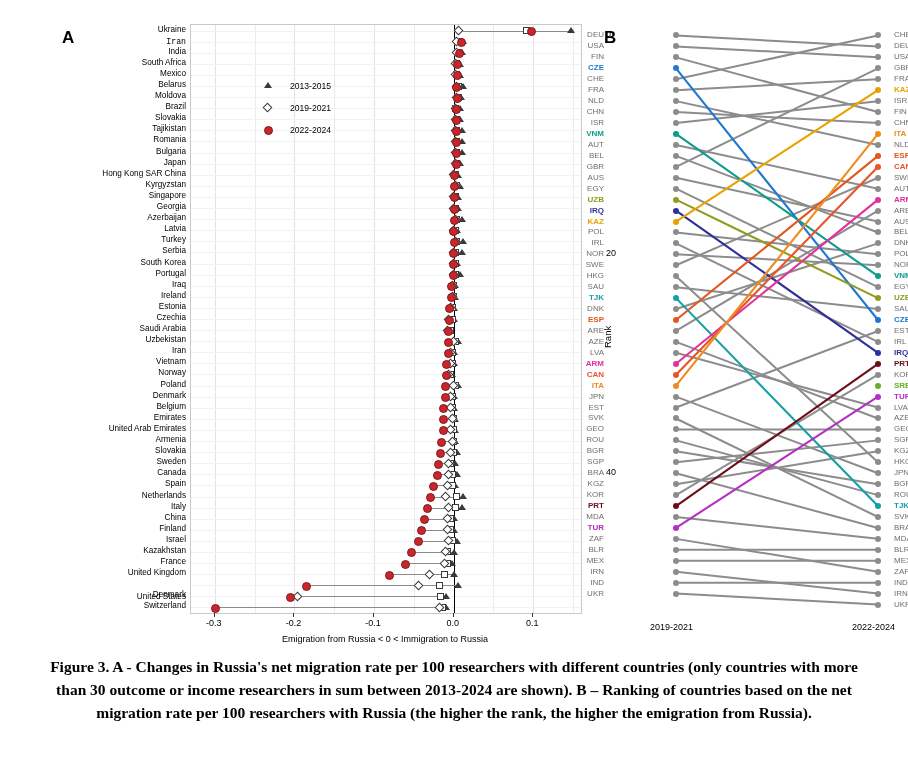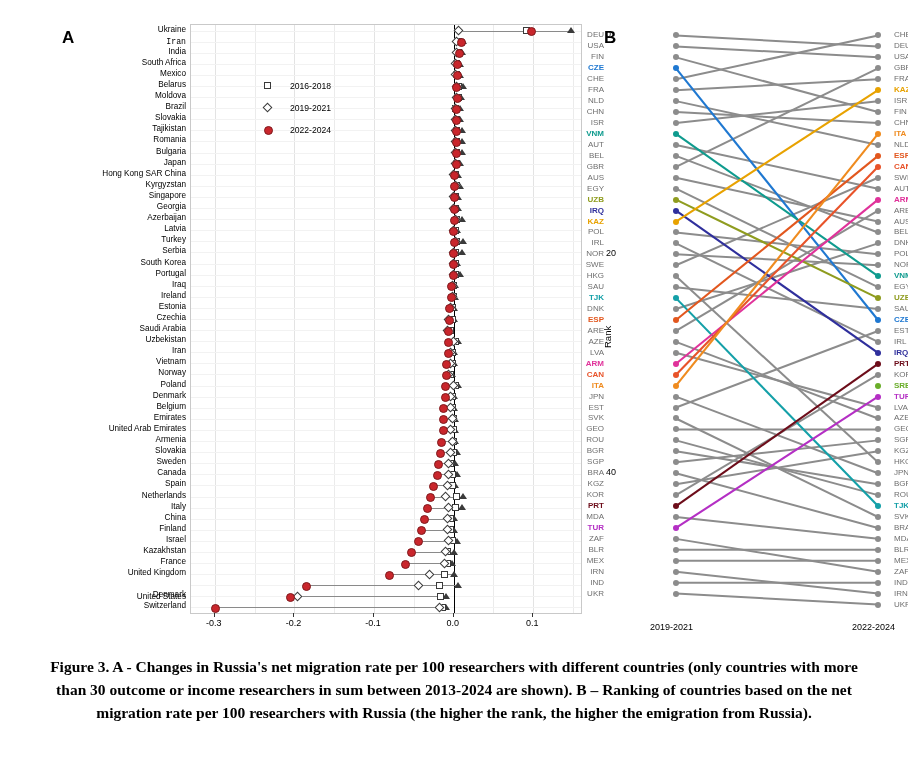--- a/index.html
+++ b/index.html
@@ -432,42 +432,43 @@
       <div class="a-label" style="top: 505.792px; width: 124px; left: 0px;">Finland</div>
       <div class="a-label" style="top: 516.887px; width: 124px; left: 0px;">Israel</div>
       <div class="a-label" style="top: 527.981px; width: 124px; left: 0px;">Kazakhstan</div>
       <div class="a-label" style="top: 539.075px; width: 124px; left: 0px;">France</div>
       <div class="a-label" style="top: 550.17px; width: 124px; left: 0px;">United Kingdom</div>
       <div class="a-label" style="top: 561.264px; width: 124px; left: 0px; margin-top: 13px;">United States</div>
       <div class="a-label" style="top: 572.358px; width: 124px; left: 0px;">Denmark</div>
       <div class="a-label" style="top: 583.453px; width: 124px; left: 0px;">Switzerland</div>
       <div id="a-legend" style="left: 190px; top: 58px;">
         <div class="a-leg-row">
-          <div class="sym mk mk-sq"></div>
-          <div class="lbl">2016-2018</div>
+          <div class="sym mk mk-tri"></div>
+          <div class="lbl">2013-2015</div>
         </div>
         <div class="a-leg-row">
           <div class="sym mk mk-dia"></div>
           <div class="lbl">2019-2021</div>
         </div>
         <div class="a-leg-row">
           <div class="sym mk mk-cir"></div>
           <div class="lbl">2022-2024</div>
         </div>
       </div>
       <div class="a-tickmark" style="left: 151.878px; top: 595px;"></div>
       <div class="a-xtick" style="left: 131.878px; top: 600px;">-0.3</div>
       <div class="a-tickmark" style="left: 231.469px; top: 595px;"></div>
       <div class="a-xtick" style="left: 211.469px; top: 600px;">-0.2</div>
       <div class="a-tickmark" style="left: 311.061px; top: 595px;"></div>
       <div class="a-xtick" style="left: 291.061px; top: 600px;">-0.1</div>
       <div class="a-tickmark" style="left: 390.653px; top: 595px;"></div>
       <div class="a-xtick" style="left: 370.653px; top: 600px;">0.0</div>
       <div class="a-tickmark" style="left: 470.245px; top: 595px;"></div>
       <div class="a-xtick" style="left: 450.245px; top: 600px;">0.1</div>
+      <div class="a-xtitle" style="left: 128px; top: 616px; width: 390px;">Emigration from Russia &lt; 0 &lt; Immigration to Russia</div>
     </div>
 
   <div id="panelB">
     <div id="b-plot">
         <svg width="222" height="580" style="position: absolute; left: 0px; top: 0px;">
           <line x1="10" y1="5.471698113207547" x2="212" y2="16.41509433962264" stroke="#8c8c8c" stroke-width="2"></line>
           <line x1="10" y1="16.41509433962264" x2="212" y2="27.358490566037737" stroke="#8c8c8c" stroke-width="2"></line>
           <line x1="10" y1="27.358490566037737" x2="212" y2="82.0754716981132" stroke="#8c8c8c" stroke-width="2"></line>
           <line x1="10" y1="49.24528301886792" x2="212" y2="5.471698113207547" stroke="#8c8c8c" stroke-width="2"></line>
           <line x1="10" y1="60.18867924528302" x2="212" y2="49.24528301886792" stroke="#8c8c8c" stroke-width="2"></line>

